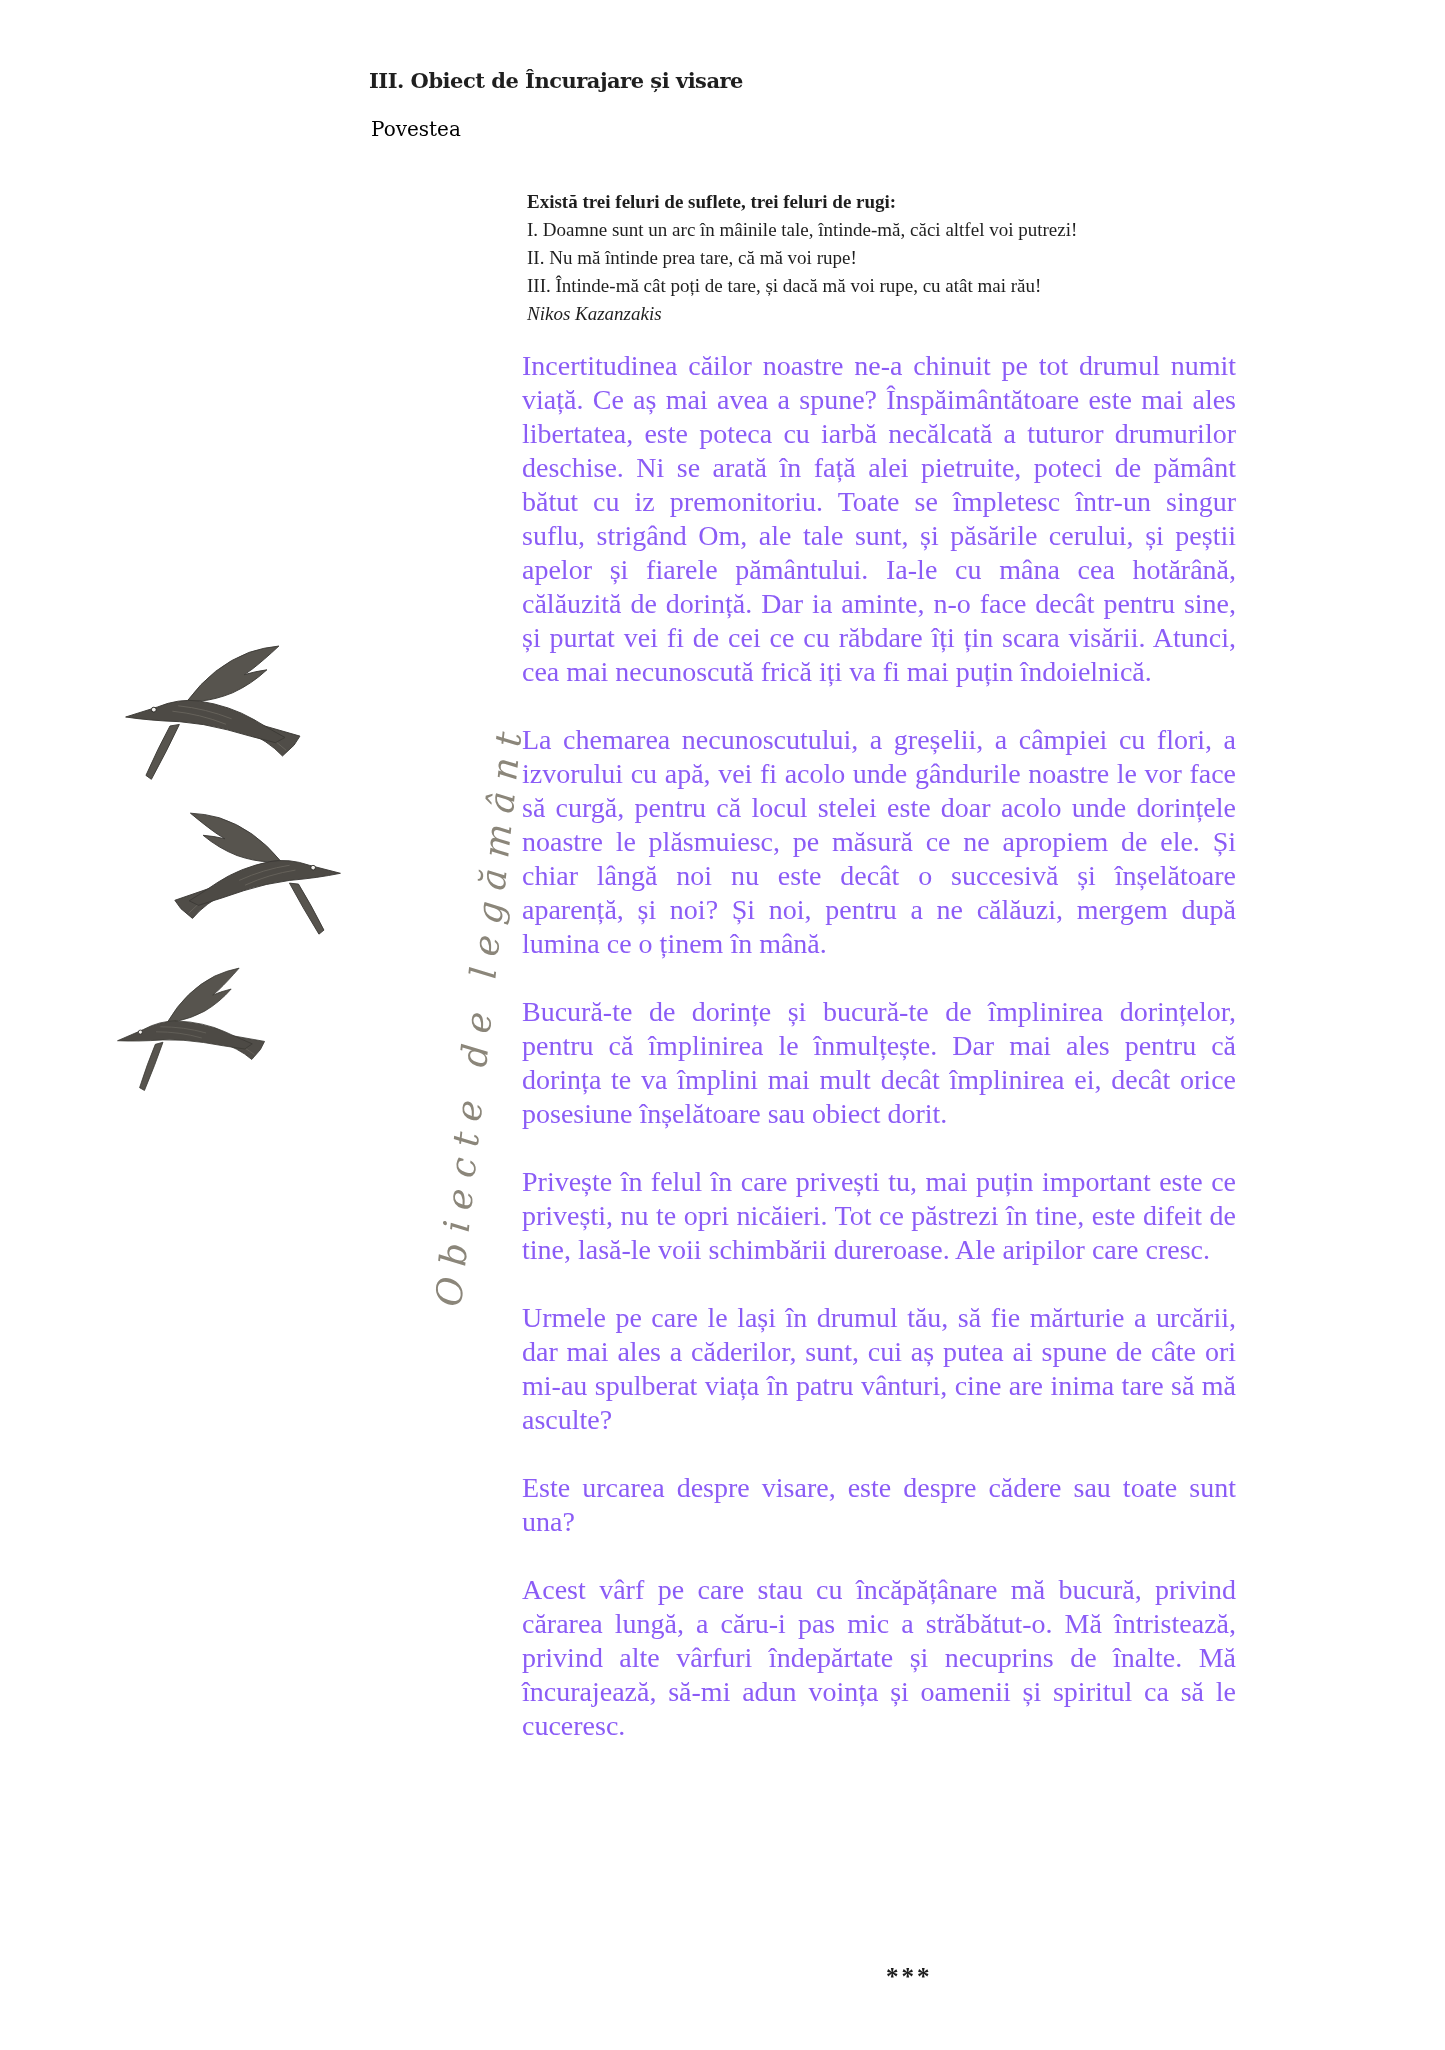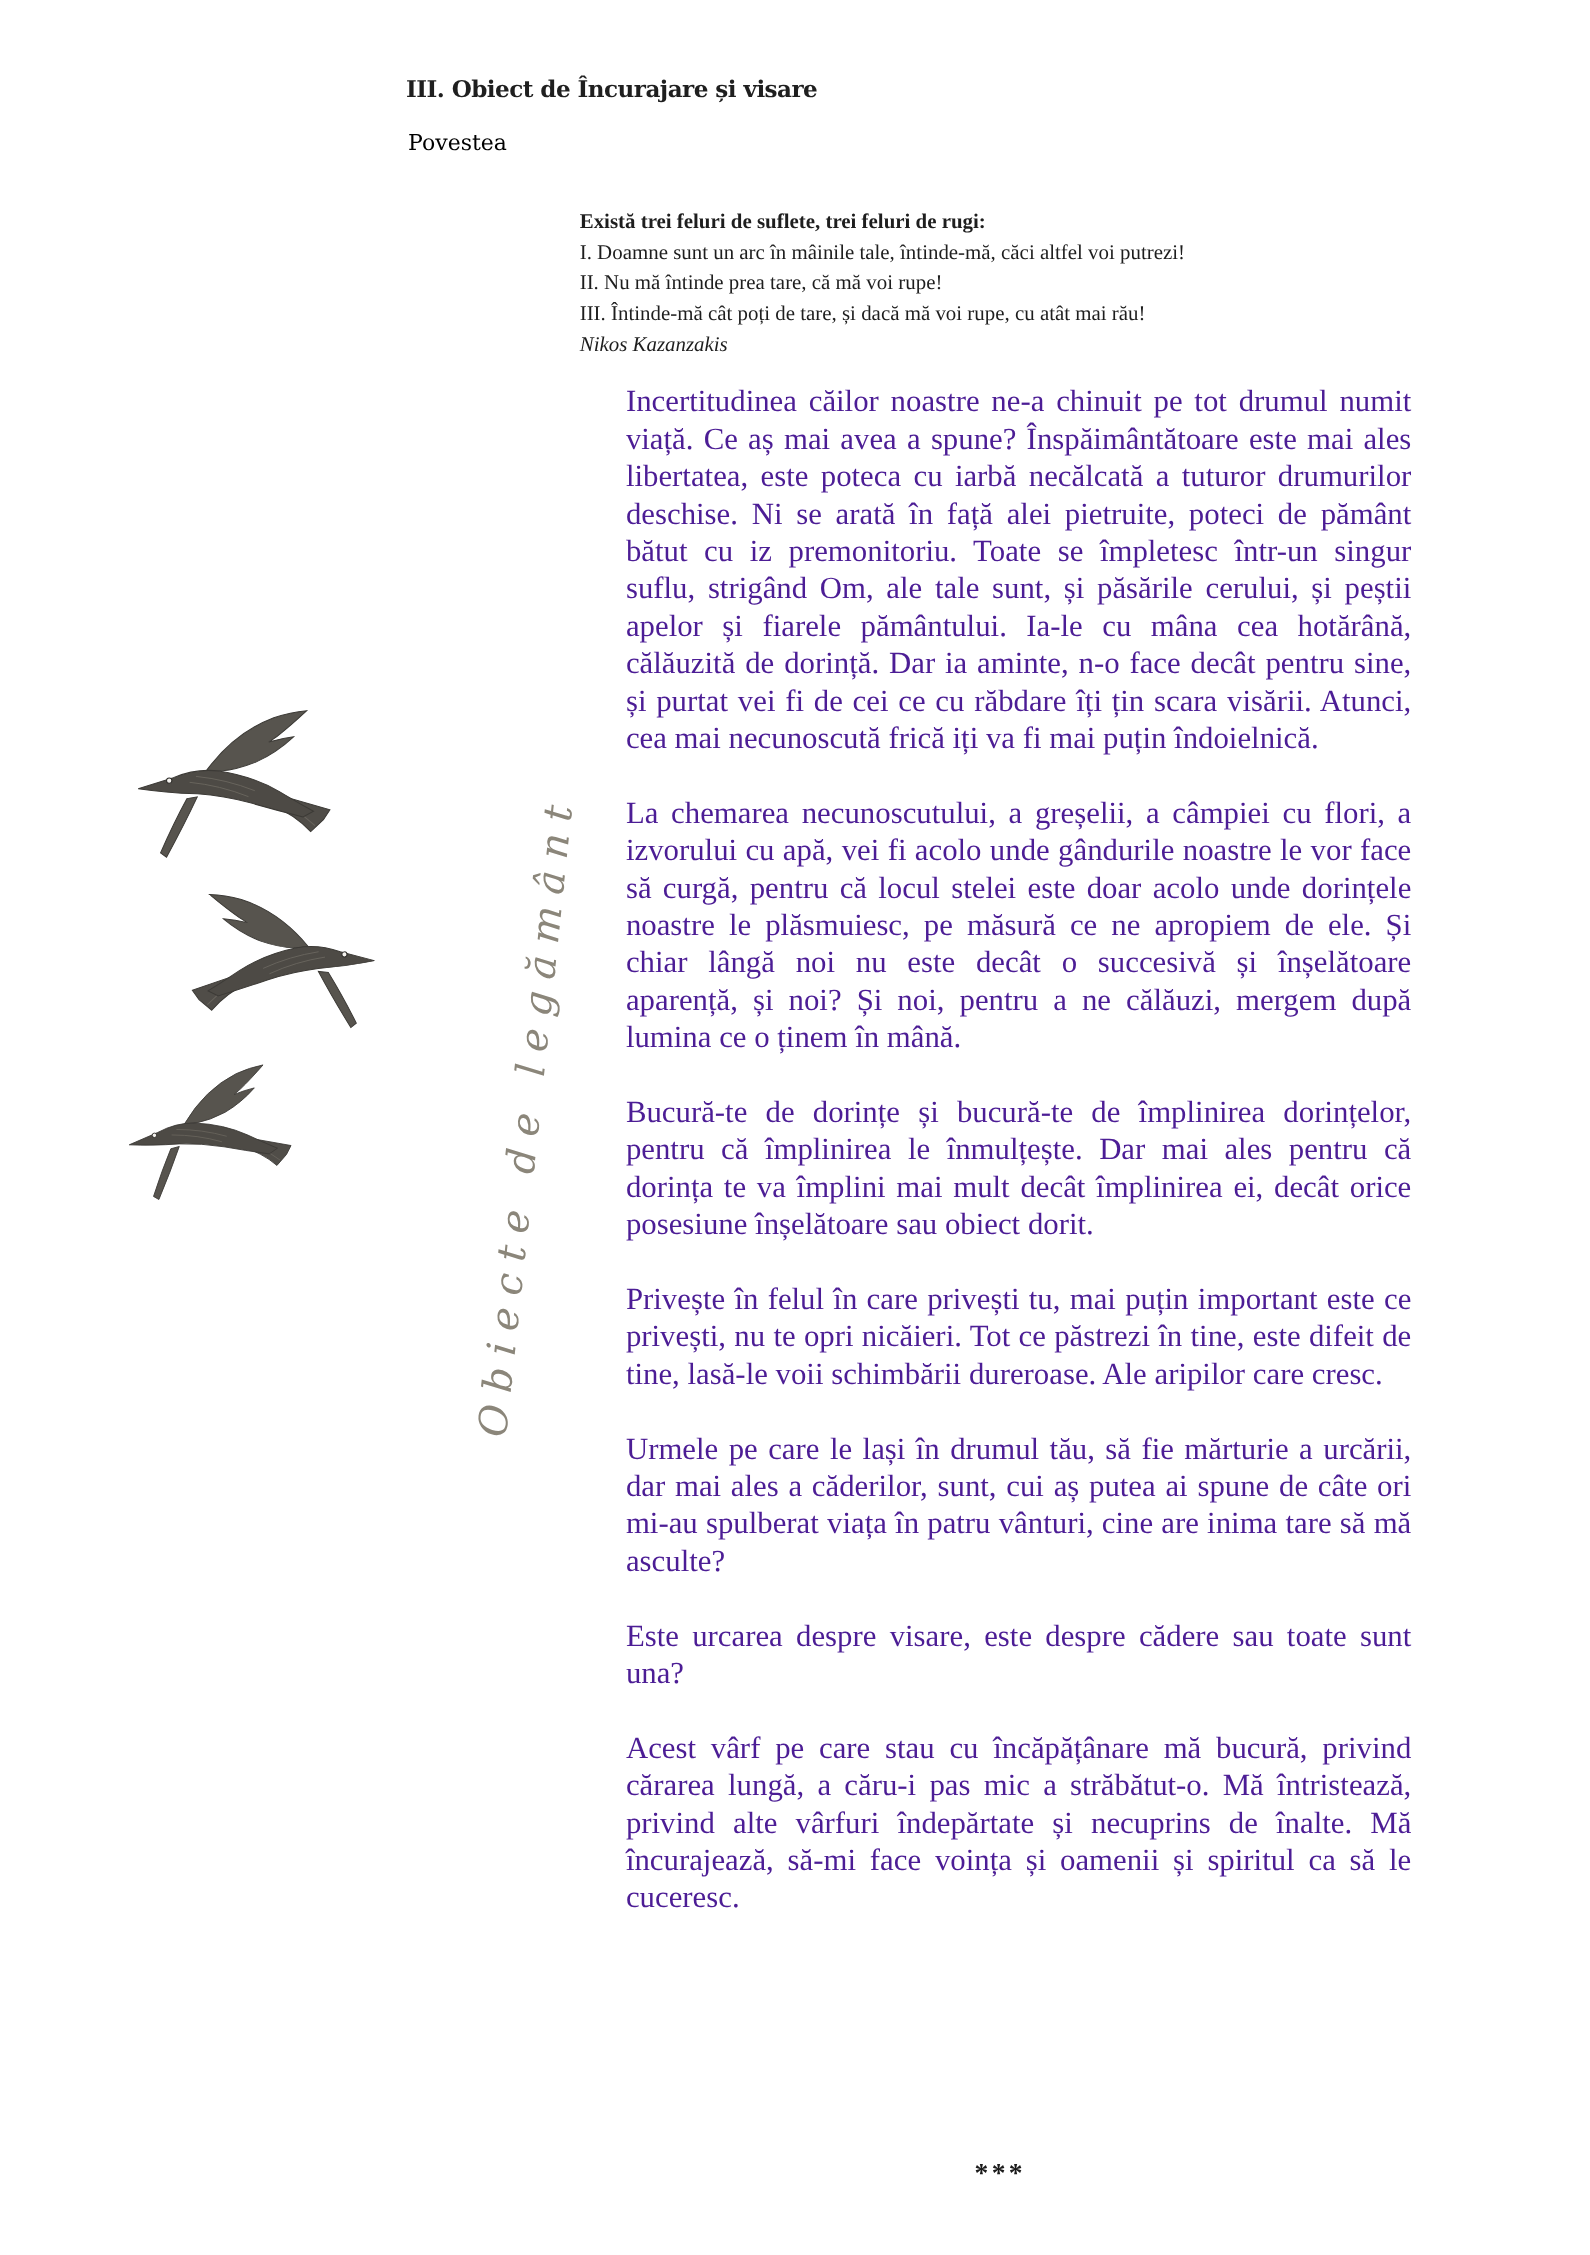--- a/index.html
+++ b/index.html
@@ -39,22 +39,21 @@
   }
   .ep-head{font-weight:bold;}
   .ep-attr{font-style:italic;}
   .bodycol{
     position:absolute;
     left:522px; top:349px;
     width:714px;
     font-size:28px;
     line-height:34px;
     text-align:justify;
-    color:#4c1d95;
-    margin-left:47px;
+    color:#8b5cf6;
   }
   .bodycol p{margin:0 0 34px 0;}
   .vtext{
     position:absolute;
     left:428px; top:1304px;
     transform:rotate(-84deg);
     transform-origin:0 0;
     font-family:"DejaVu Serif","Liberation Serif",serif;
     font-style:italic;
     font-size:36px;
@@ -91,21 +90,21 @@
     <div class="ep-attr">Nikos Kazanzakis</div>
   </div>
 
   <div class="bodycol">
     <p>Incertitudinea căilor noastre ne-a chinuit pe tot drumul numit viață. Ce aș mai avea a spune? Înspăimântătoare este mai ales libertatea, este poteca cu iarbă necălcată a tuturor drumurilor deschise. Ni se arată în față alei pietruite, poteci de pământ bătut cu iz premonitoriu. Toate se împletesc într-un singur suflu, strigând Om, ale tale sunt, și păsările cerului, și peștii apelor și fiarele pământului. Ia-le cu mâna cea hotărână, călăuzită de dorință. Dar ia aminte, n-o face decât pentru sine, și purtat vei fi de cei ce cu răbdare îți țin scara visării. Atunci, cea mai necunoscută frică iți va fi mai puțin îndoielnică.</p>
     <p>La chemarea necunoscutului, a greșelii, a câmpiei cu flori, a izvorului cu apă, vei fi acolo unde gândurile noastre le vor face să curgă, pentru că locul stelei este doar acolo unde dorințele noastre le plăsmuiesc, pe măsură ce ne apropiem de ele. Și chiar lângă noi nu este decât o succesivă și înșelătoare aparență, și noi? Și noi, pentru a ne călăuzi, mergem după lumina ce o ținem în mână.</p>
     <p>Bucură-te de dorințe și bucură-te de împlinirea dorințelor, pentru că împlinirea le înmulțește. Dar mai ales pentru că dorința te va împlini mai mult decât împlinirea ei, decât orice posesiune înșelătoare sau obiect dorit.</p>
     <p>Privește în felul în care privești tu, mai puțin important este ce privești, nu te opri nicăieri. Tot ce păstrezi în tine, este difeit de tine, lasă-le voii schimbării dureroase. Ale aripilor care cresc.</p>
     <p>Urmele pe care le lași în drumul tău, să fie mărturie a urcării, dar mai ales a căderilor, sunt, cui aș putea ai spune de câte ori mi-au spulberat viața în patru vânturi, cine are inima tare să mă asculte?</p>
     <p>Este urcarea despre visare, este despre cădere sau toate sunt una?</p>
-    <p>Acest vârf pe care stau cu încăpățânare mă bucură, privind cărarea lungă, a căru-i pas mic a străbătut-o. Mă întristează, privind alte vârfuri îndepărtate și necuprins de înalte. Mă încurajează, să-mi face voința și oamenii și spiritul ca să le cuceresc.</p>
+    <p>Acest vârf pe care stau cu încăpățânare mă bucură, privind cărarea lungă, a căru-i pas mic a străbătut-o. Mă întristează, privind alte vârfuri îndepărtate și necuprins de înalte. Mă încurajează, să-mi adun voința și oamenii și spiritul ca să le cuceresc.</p>
   </div>
 
   <div class="vtext">Obiecte de legământ</div>
 
   <svg class="bird bird-1" viewBox="0 0 200 160" xmlns="http://www.w3.org/2000/svg" aria-hidden="true">
     <g fill="#4d4a45" stroke="#3c3a36" stroke-width="1">
       <path d="M70,64 Q96,26 134,10 Q150,4 166,2 Q150,18 138,28 L130,34 Q142,30 154,28 Q138,44 118,54 Q100,62 84,64 Z" fill="#57544e"></path>
       <path d="M62,90 Q50,118 34,150 L28,146 Q40,116 52,92 Z" fill="#57544e"></path>
       <path d="M136,84 L192,98 L186,108 L174,120 Q158,104 132,94 Z" fill="#504d48"></path>
       <path d="M150,92 L178,114" stroke="#68645d" fill="none"></path>

